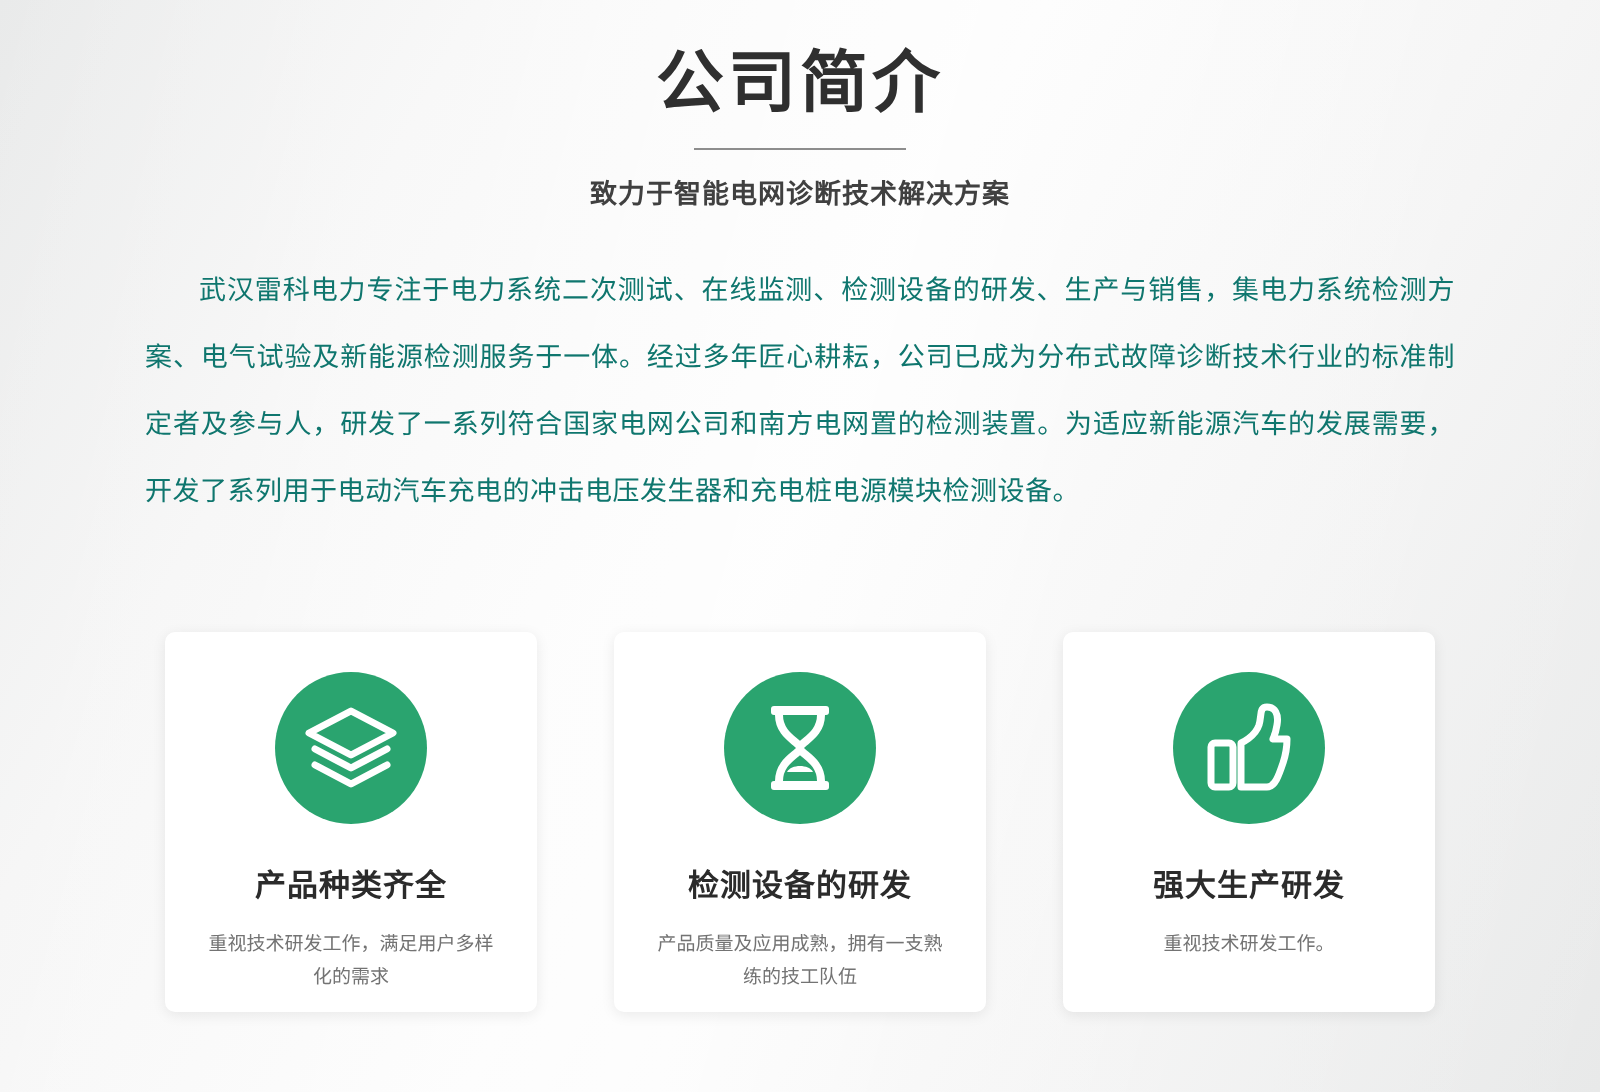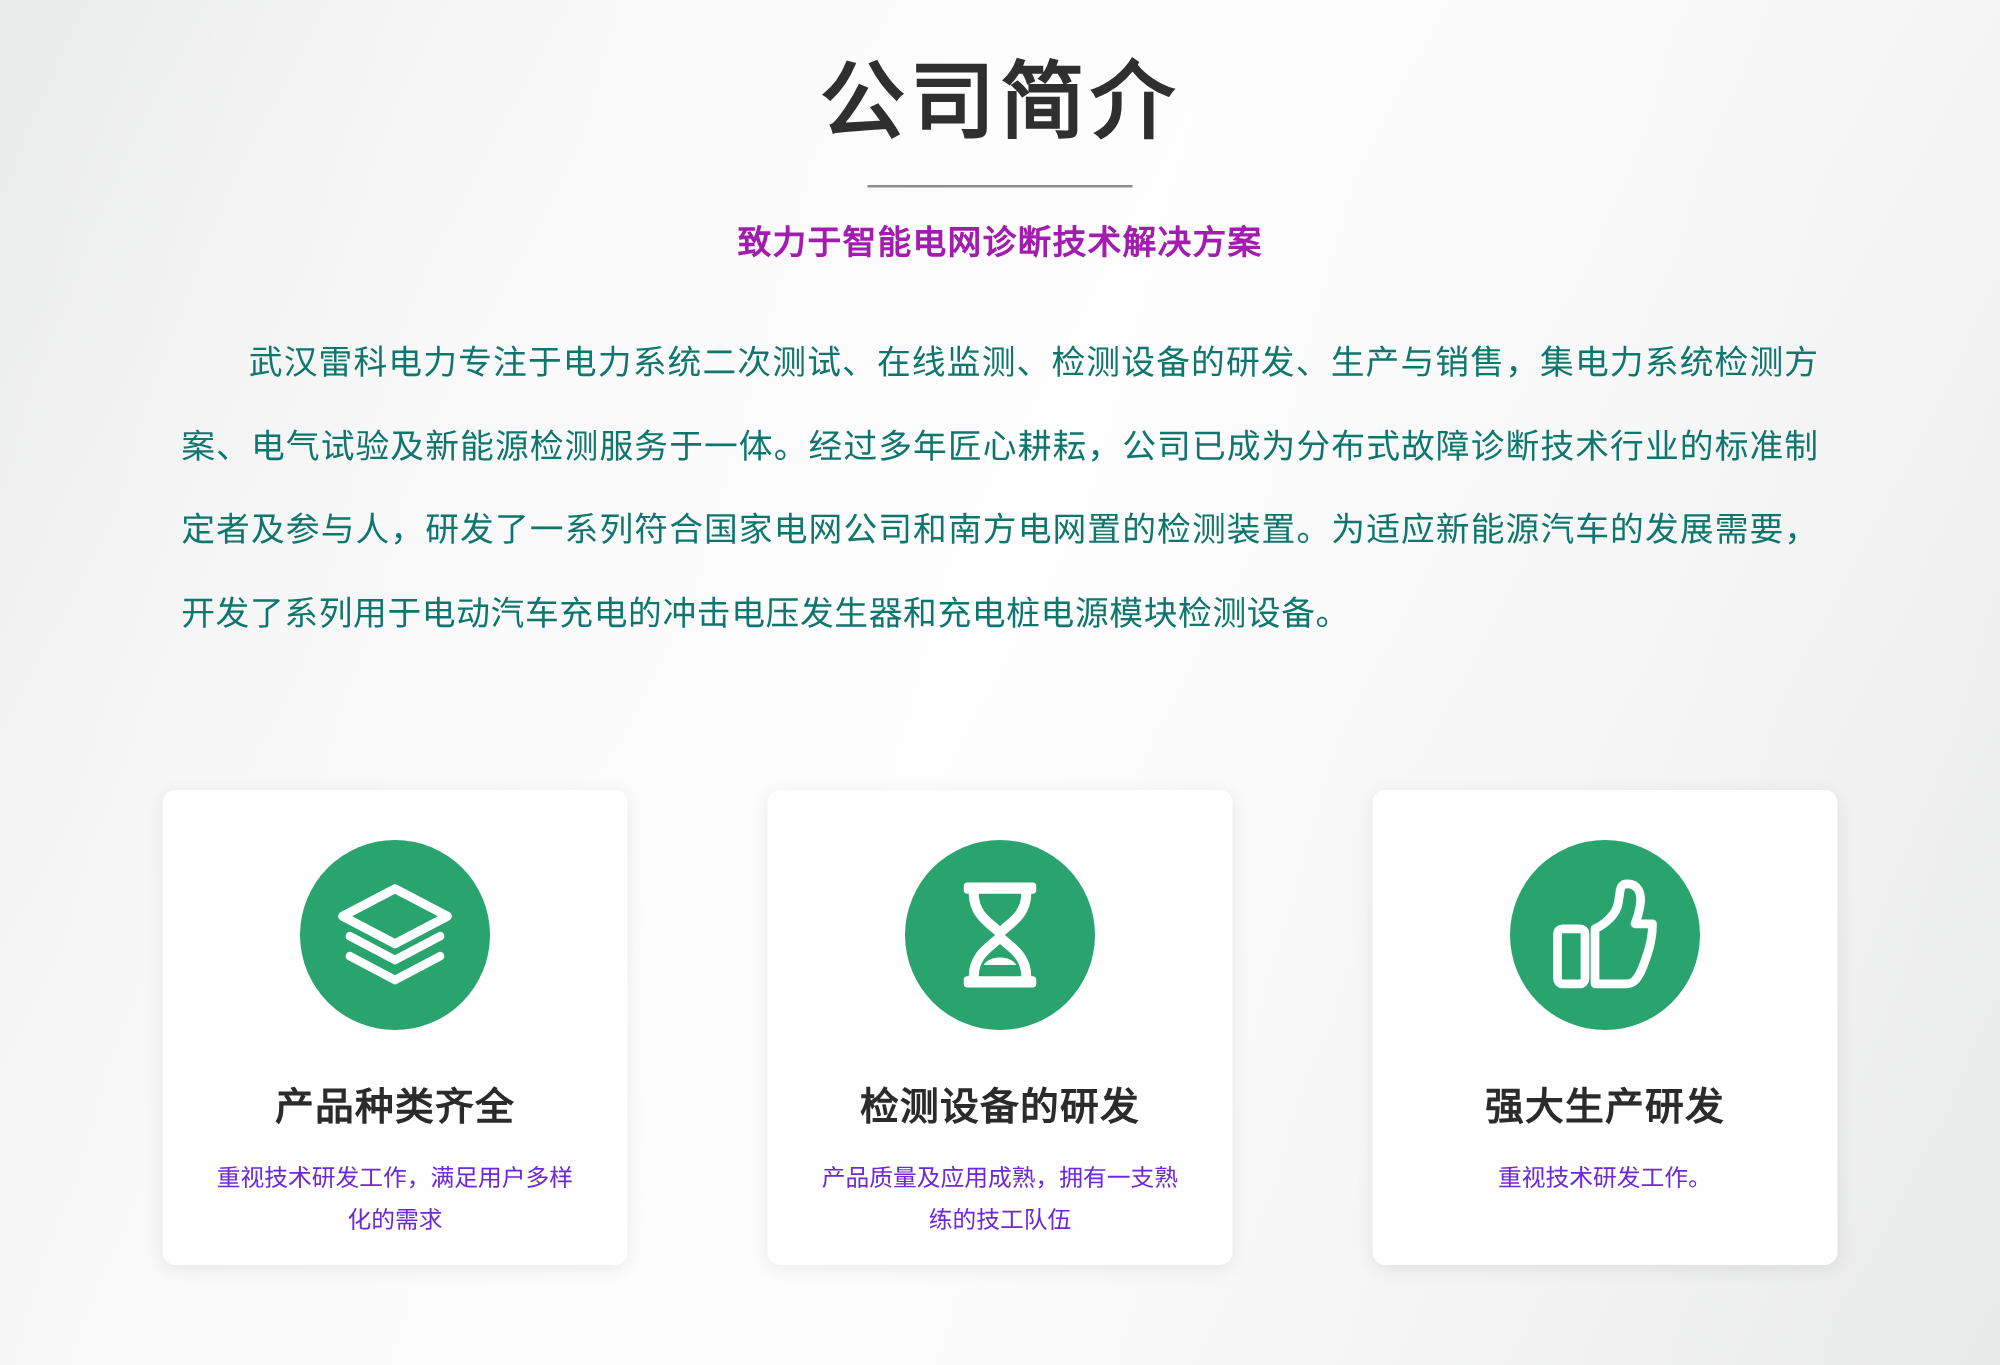--- a/index.html
+++ b/index.html
@@ -52,21 +52,21 @@
   .divider {
     width: 212px;
     height: 2px;
     background: #8d8d8d;
     margin: 26px auto 22px auto;
   }
 
   .subtitle {
     font-size: 27px;
     font-weight: bold;
-    color: #a21caf;
+    color: #404040;
     letter-spacing: 1px;
   }
 
   
   .intro {
     margin: 46px auto 0 auto;
     width: 1310px;
     font-size: 27px;
     line-height: 67px;
     color: #0f766e;
@@ -76,21 +76,21 @@
   }
 
   
   .cards {
     position: absolute;
     left: 0;
     right: 0;
     top: 632px;
     display: flex;
     justify-content: center;
-    gap: 112px;
+    gap: 77px;
   }
 
   .card {
     width: 372px;
     height: 380px;
     background: #ffffff;
     border-radius: 10px;
     box-shadow: 0 3px 14px rgba(0,0,0,0.08);
     display: flex;
     flex-direction: column;
@@ -115,21 +115,21 @@
     font-size: 31px;
     font-weight: bold;
     color: #2b2b2b;
     letter-spacing: 1px;
   }
 
   .card-desc {
     margin-top: 22px;
     font-size: 19px;
     line-height: 33px;
-    color: #6d28d9;
+    color: #737373;
     text-align: center;
     width: 300px;
   }
 </style>
 </head>
 <body>
 
 <div class="page">
 
   <div class="header">

